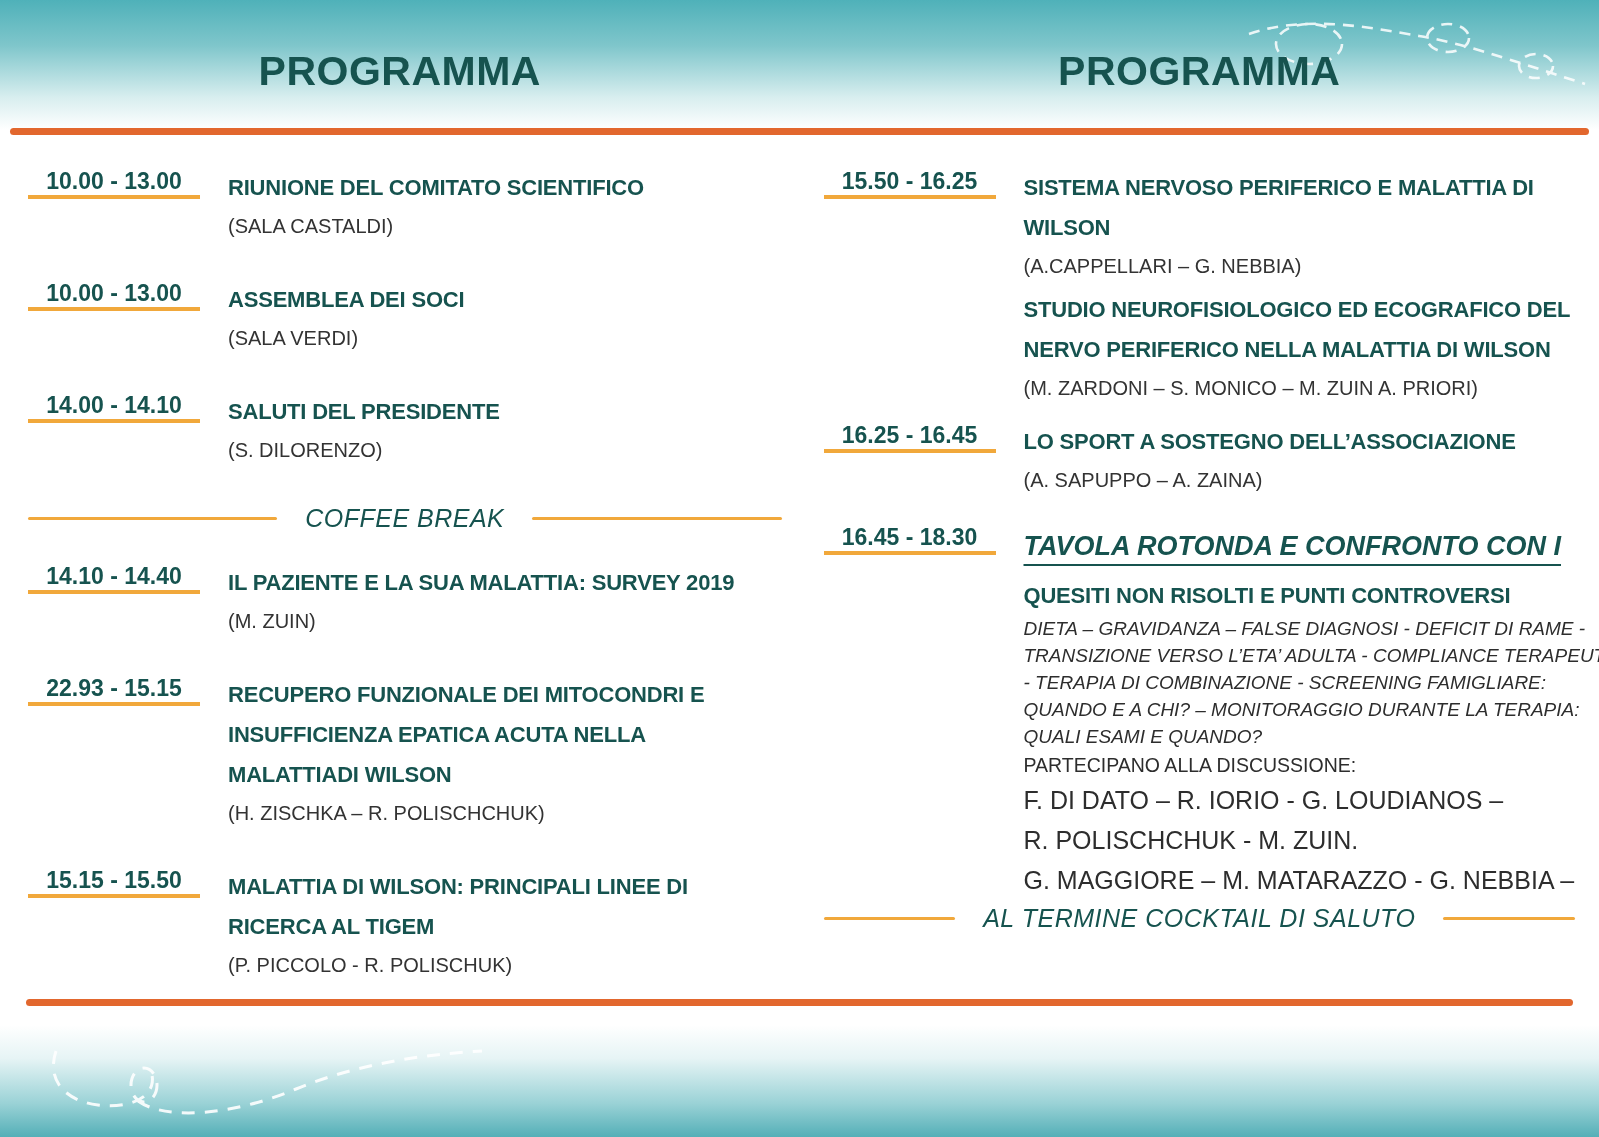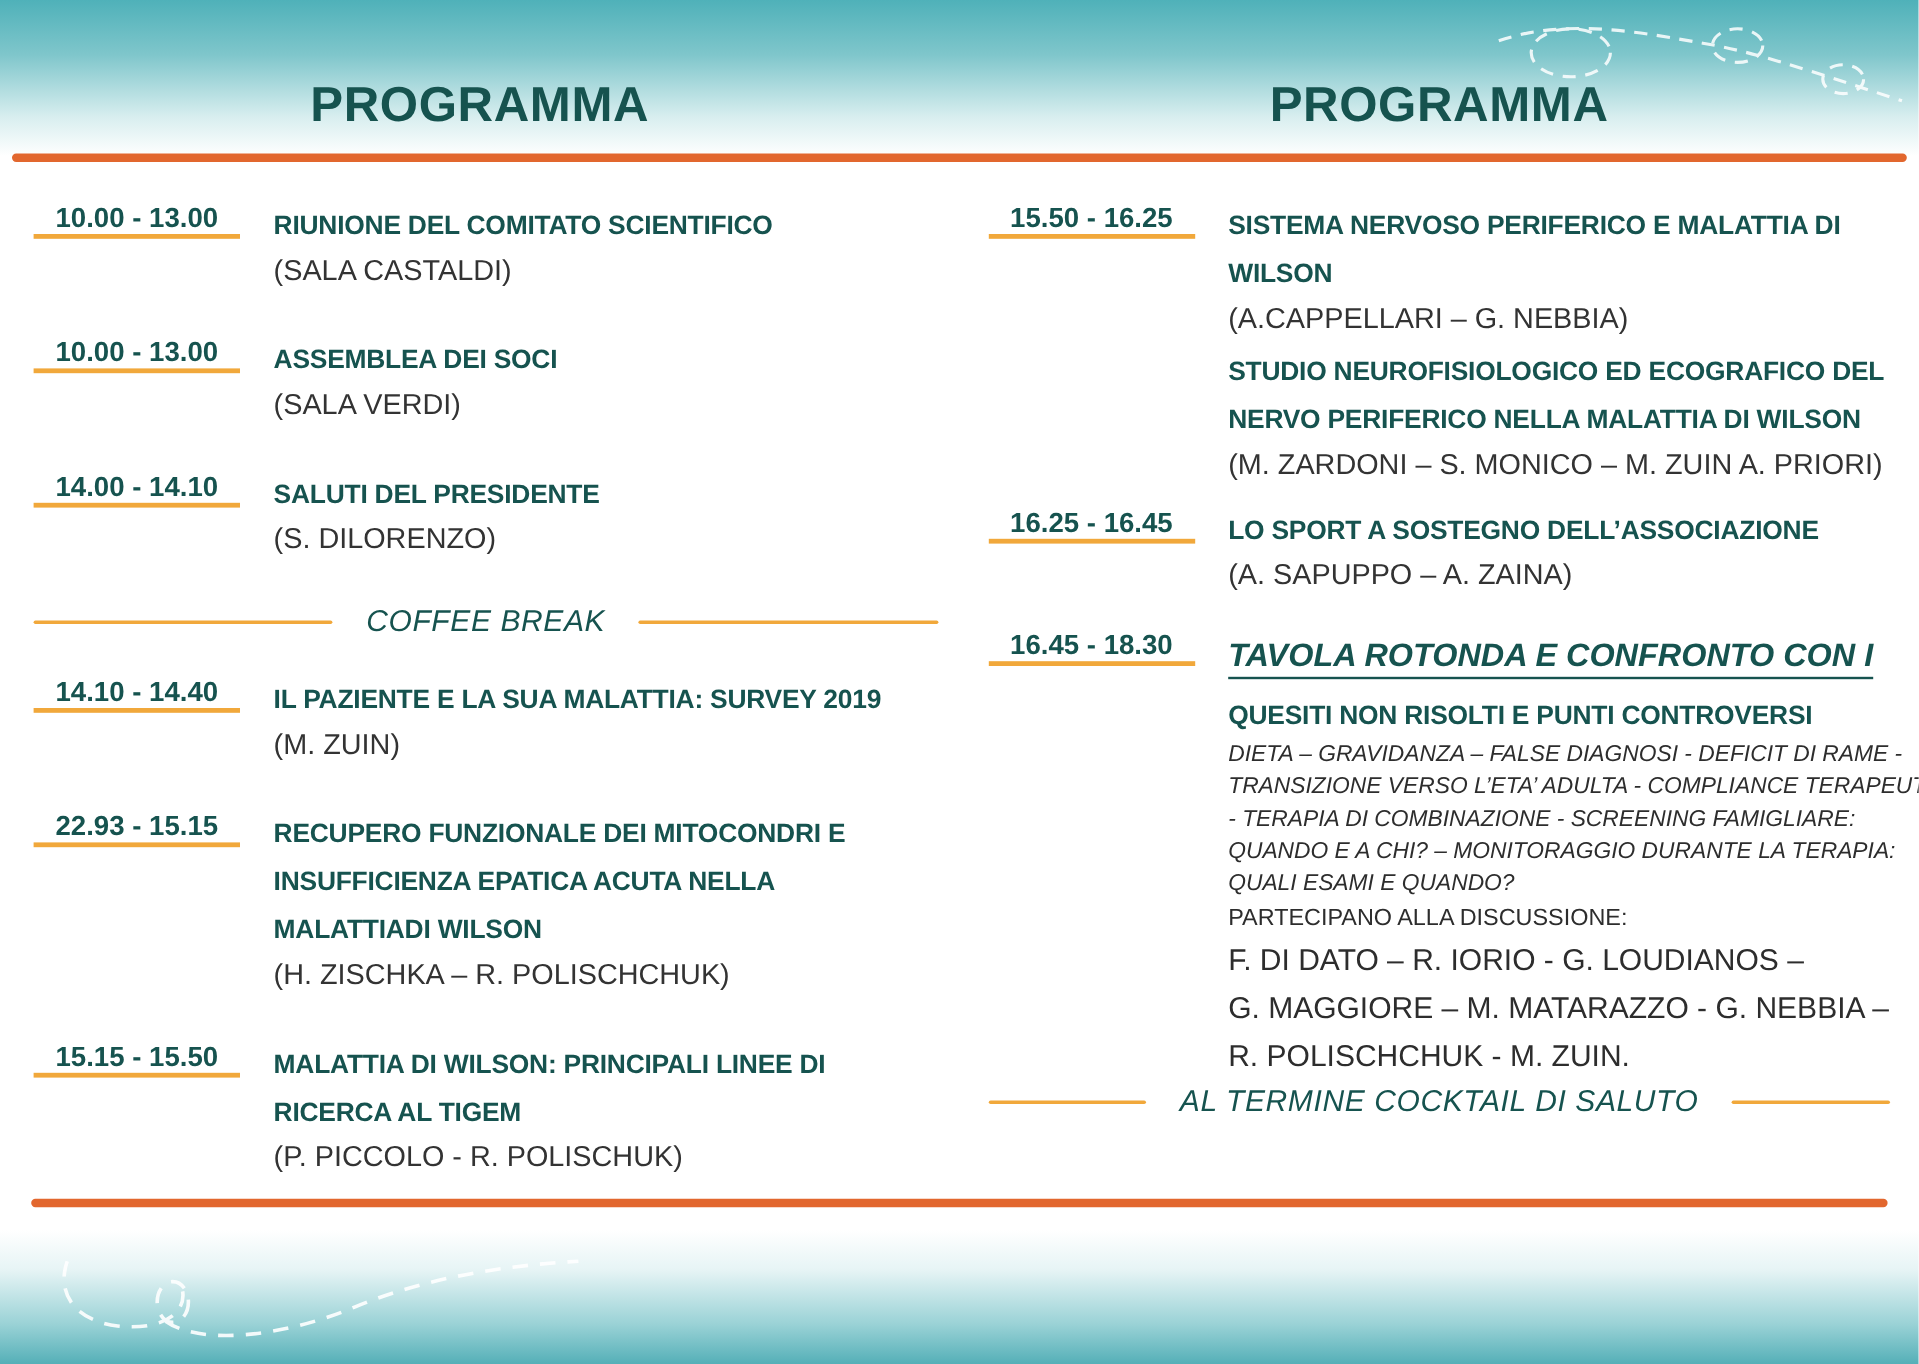--- a/index.html
+++ b/index.html
@@ -19,21 +19,21 @@
     position:absolute;top:0;left:0;right:0;height:130px;
     background:linear-gradient(180deg,#4FB1B9 0%,#7FC6CB 35%,#D8EEEF 75%,#FFFFFF 100%);
   }
   .band-bottom{
     position:absolute;bottom:0;left:0;right:0;height:112px;
     background:linear-gradient(180deg,#FFFFFF 0%,#E6F4F5 30%,#9AD2D6 70%,#54AFB7 100%);
   }
   .swirl-top{position:absolute;top:2px;right:12px;}
   .swirl-bottom{position:absolute;bottom:10px;left:42px;}
   
-  .headers{position:absolute;top:64px;left:0;width:100%;display:flex;align-items:flex-end;}
+  .headers{position:absolute;top:48px;left:0;width:100%;display:flex;align-items:flex-end;}
   .page-title{
     width:50%;text-align:center;font-size:41px;font-weight:bold;
     color:var(--color-teal);letter-spacing:0.5px;
   }
   
   .rule{position:absolute;height:7px;background:var(--color-orange);border-radius:4px;}
   .rule-top{top:128px;left:10px;right:10px;}
   .rule-bottom{top:999px;left:26px;right:26px;}
   
   .columns{position:absolute;top:168px;left:0;right:0;display:flex;align-items:flex-start;}
@@ -46,21 +46,21 @@
   .time{
     display:block;text-align:center;font-weight:bold;font-size:23px;
     color:var(--color-teal);
     border-bottom:4px solid var(--color-gold);white-space:nowrap;
   }
   .entry-body{min-width:0;}
   .t-line{
     font-weight:bold;font-size:22px;color:var(--color-teal);
     line-height:40px;white-space:nowrap;letter-spacing:-0.2px;
   }
-  .caption{font-size:24px;color:#333;line-height:36px;white-space:nowrap;}
+  .caption{font-size:20px;color:#333;line-height:36px;white-space:nowrap;}
   .session + .session{margin-top:6px;}
   
   .sep{display:flex;align-items:center;margin:20px 0 30px 0;}
   .sep .sep-line{flex:1;height:3px;background:var(--color-gold);border-radius:2px;}
   .sep-label{
     font-style:italic;font-size:25px;color:var(--color-teal);
     margin:0 28px;white-space:nowrap;letter-spacing:0.5px;
   }
   .sep-closing{margin:4px 10px 0 0;}
   
@@ -215,22 +215,22 @@
         <div class="entry-body">
           <div class="rt-title-line">TAVOLA ROTONDA E CONFRONTO CON I</div>
           <div class="rt-sub">QUESITI NON RISOLTI E PUNTI CONTROVERSI</div>
           <div class="topic-line">DIETA – GRAVIDANZA – FALSE DIAGNOSI - DEFICIT DI RAME -</div>
           <div class="topic-line">TRANSIZIONE VERSO L’ETA’ ADULTA - COMPLIANCE TERAPEUTICA</div>
           <div class="topic-line">- TERAPIA DI COMBINAZIONE - SCREENING FAMIGLIARE:</div>
           <div class="topic-line">QUANDO E A CHI? – MONITORAGGIO DURANTE LA TERAPIA:</div>
           <div class="topic-line">QUALI ESAMI E QUANDO?</div>
           <div class="part-label">PARTECIPANO ALLA DISCUSSIONE:</div>
           <div class="part-line">F. DI DATO – R. IORIO - G. LOUDIANOS –</div>
+          <div class="part-line">R. POLISCHCHUK - M. ZUIN.</div>
           <div class="part-line">G. MAGGIORE – M. MATARAZZO - G. NEBBIA –</div>
-          <div class="part-line">R. POLISCHCHUK - M. ZUIN.</div>
         </div>
       </article>
 
       <div class="sep sep-closing">
         <div class="sep-line"></div>
         <div class="sep-label">AL TERMINE COCKTAIL DI SALUTO</div>
         <div class="sep-line"></div>
       </div>
 
     </section>

